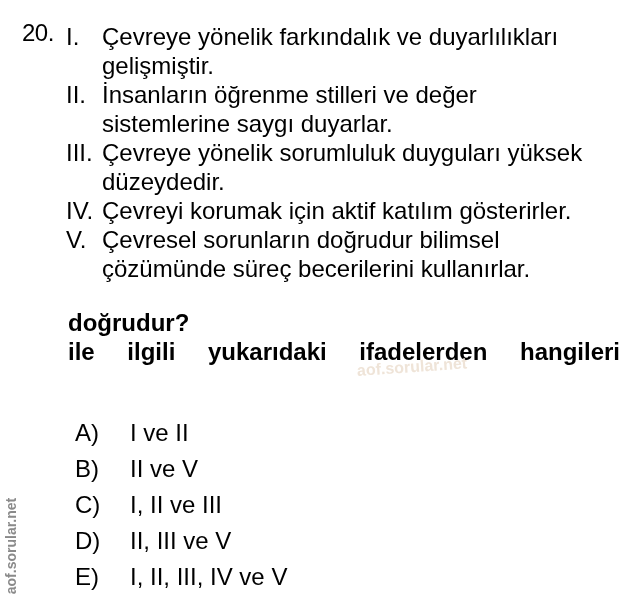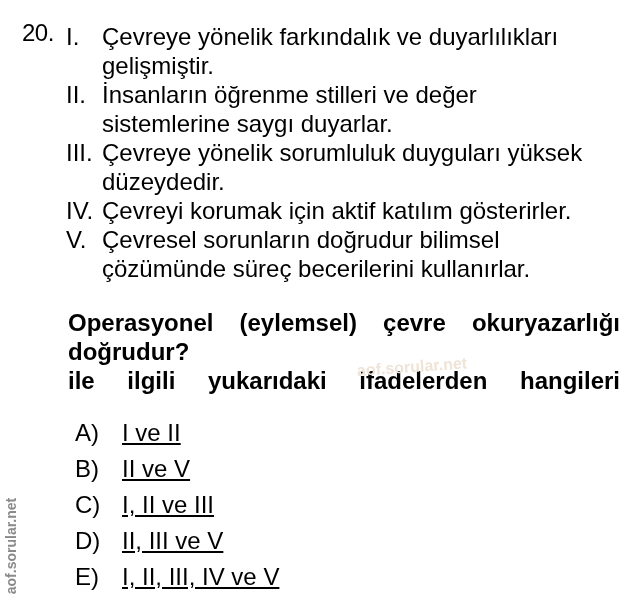--- a/index.html
+++ b/index.html
@@ -19,21 +19,21 @@
       position: absolute; left: 68px; top: 308px; width: 552px;
       font-size: 24px; font-weight: bold; line-height: 29px; text-align: justify;
       text-align-last: left;
     }
     .question .line { display: block; text-align: justify; text-align-last: justify; }
     .question .line.last { text-align-last: left; }
     .option {
       position: absolute; left: 75px; font-size: 24px; line-height: 30px;
     }
     .option .letter { position: absolute; left: 0; top: 0; }
-    .option .text { position: absolute; left: 47px; top: 0; white-space: nowrap; text-decoration: underline; }
+    .option .text { position: absolute; left: 55px; top: 0; white-space: nowrap; }
     .wm-center {
       position: absolute; left: 357px; top: 362px; font-size: 16px; font-weight: bold;
       color: #efe4d8; transform: rotate(-4deg); transform-origin: left center; white-space: nowrap;
     }
     .wm-side {
       position: absolute; left: -44px; top: 538px; font-size: 14px; font-weight: bold;
       color: #8a8a8a; transform: rotate(-90deg); white-space: nowrap; width: 110px; text-align: center;
     }
   </style>
 </head>
@@ -64,21 +64,20 @@
   <span class="text">Çevreyi korumak için aktif katılım gösterirler.</span>
 </div>
 
 <div class="stmt" style="top:225px;">
   <span class="numeral">V.</span>
   <span class="text">Çevresel sorunların doğrudur bilimsel</span>
   <span class="text" style="top:29px;">çözümünde süreç becerilerini kullanırlar.</span>
 </div>
 
 <div class="question">
-  <span class="line">Operasyonel (eylemsel) çevre okuryazarlığı</span>
   <span class="line last">doğrudur?</span>
   <span class="line">ile ilgili yukarıdaki ifadelerden hangileri</span>
 </div>
 
 <div class="wm-center">aof.sorular.net</div>
 
 <div class="option" style="top:418px;">
   <span class="letter">A)</span>
   <span class="text">I ve II</span>
 </div>

